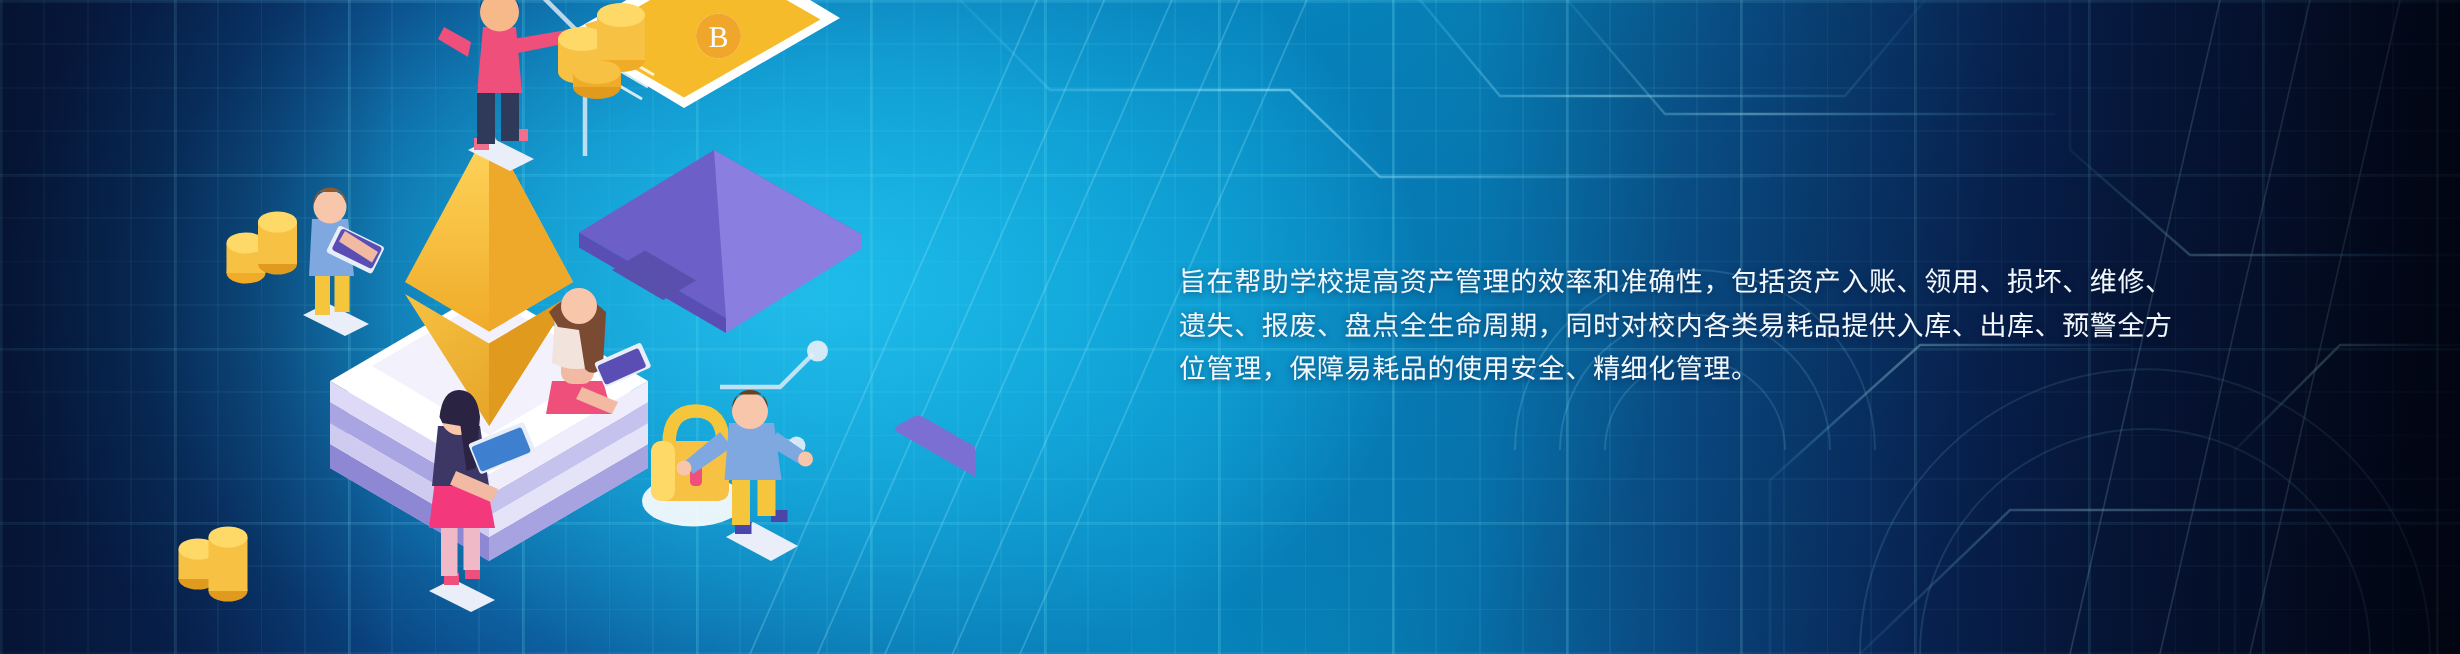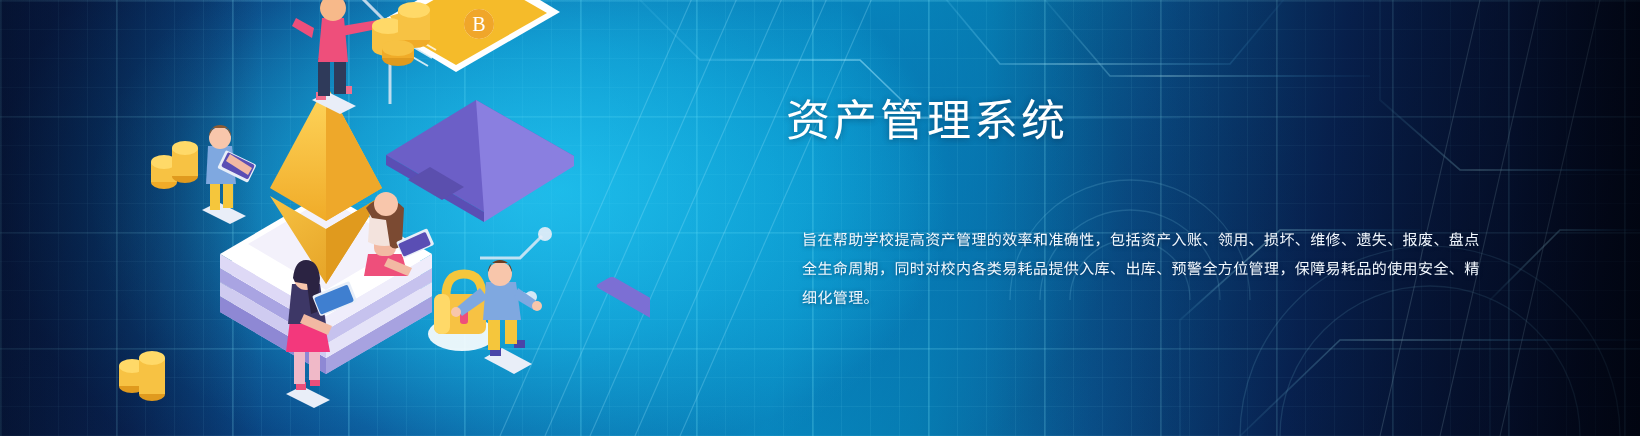--- a/index.html
+++ b/index.html
@@ -80,23 +80,23 @@
   .title {
     font-size: 44px;
     line-height: 1.15;
     letter-spacing: 3px;
     color: #ffffff;
     font-weight: 400;
     margin: 0;
     text-shadow: 0 1px 6px rgba(0,30,60,0.45);
   }
   .desc {
-    margin: 78px 0 0 16px;
+    margin: 78px 0 0 0;
     width: 678px;
-    font-size: 15px;
+    font-size: 18px;
     line-height: 29px;
     letter-spacing: .4px;
     color: #f2f8fe;
     text-shadow: 0 1px 4px rgba(0,20,50,0.5);
   }
 
   
   .art {
     position: absolute;
     left: 90px;
@@ -341,17 +341,16 @@
       <path d="M390 292 L366 312 L372 320 L398 302 Z" fill="#7fa8e0"></path>
       <path d="M428 292 L448 306 L444 314 L424 302 Z" fill="#7fa8e0"></path>
       <circle cx="410" cy="278" r="12" fill="#f8c6ab"></circle>
       <path d="M398 276 a12 12 0 0 1 24 0 l-4 -9 -16 0 z" fill="#6b3f24"></path>
       <circle cx="366" cy="316" r="5" fill="#f8c6ab"></circle>
       <circle cx="447" cy="310" r="5" fill="#f8c6ab"></circle>
     </g>
   </svg>
 
   <div class="copy">
-    <h1 class="title">资产管理系统</h1>
     <p class="desc">旨在帮助学校提高资产管理的效率和准确性，包括资产入账、领用、损坏、维修、遗失、报废、盘点全生命周期，同时对校内各类易耗品提供入库、出库、预警全方位管理，保障易耗品的使用安全、精细化管理。</p>
   </div>
 
 </div>
 
 </body></html>

